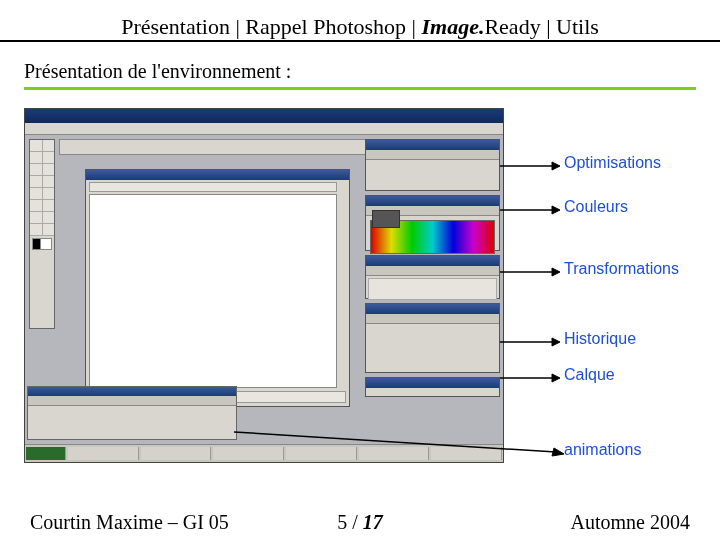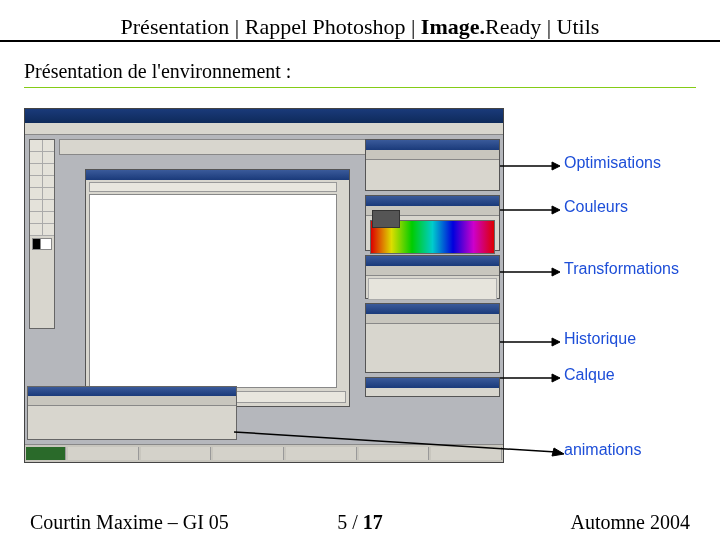--- a/index.html
+++ b/index.html
@@ -13,25 +13,25 @@
   }
   .header {
     height: 42px;
     border-bottom: 2px solid #000;
     display: flex;
     align-items: flex-end;
     justify-content: center;
     font-size: 22px;
   }
   .header span { white-space: pre; }
-  .bold { font-weight: bold; }
+  .bold { font-weight: bold; font-style: italic; }
   .subtitle {
     margin: 18px 24px 0 24px;
     font-size: 20px;
-    border-bottom: 1px solid #84cc16;
+    border-bottom: 3px solid #84cc16;
     padding-bottom: 4px;
   }
   .stage {
     position: absolute;
     left: 24px;
     top: 108px;
     width: 672px;
     height: 370px;
   }
   .screenshot {

